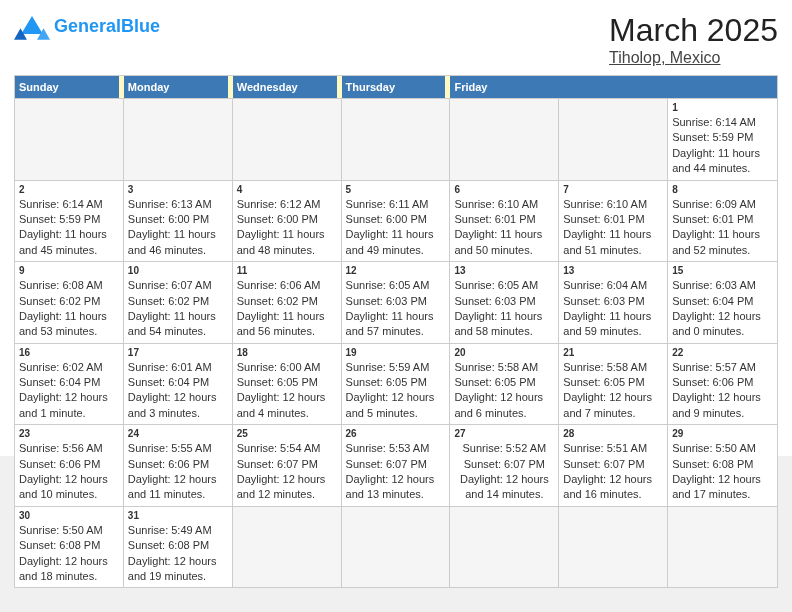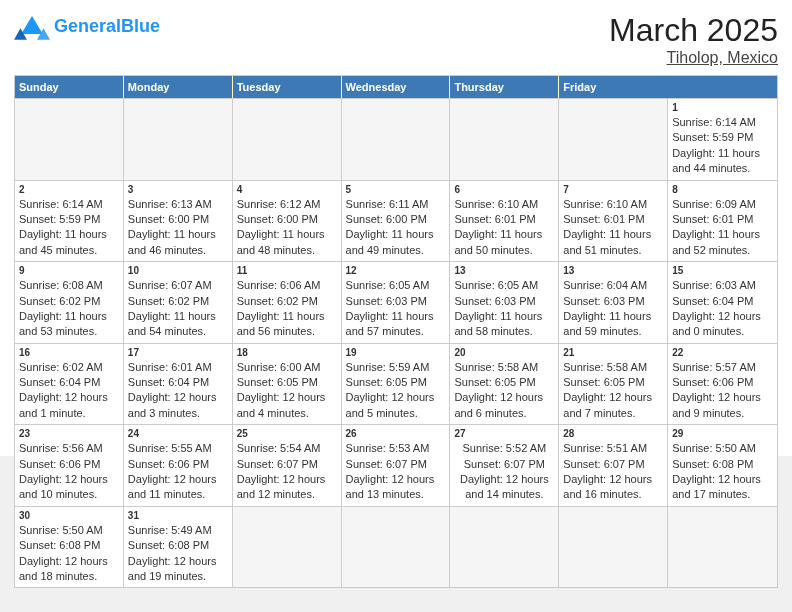--- a/index.html
+++ b/index.html
@@ -33,21 +33,20 @@
       font-size: 18px;
       color: #333;
       line-height: 1;
     }
     .logo-text span { color: #2196F3; font-weight: bold; }
     .logo-icon {
       width: 36px;
       height: 28px;
     }
     .title-block {
-      text-align: right;
     }
     .main-title {
       font-size: 32px;
       font-weight: normal;
       color: #222;
     }
     .subtitle {
       font-size: 16px;
       color: #444;
       text-decoration: underline;
@@ -61,21 +60,21 @@
     .cal-header {
       display: grid;
       grid-template-columns: repeat(7, 1fr);
       background: #3d7ab5;
     }
     .cal-header-cell {
       color: white;
       font-size: 11px;
       font-weight: bold;
       padding: 5px 4px;
-      border-right: 1px solid #fef9c3;
+      border-right: 5px solid #fef9c3;
       text-align: left;
     }
     .cal-header-cell:last-child { border-right: none; }
     .cal-body {
       flex: 1;
       display: grid;
       grid-template-rows: repeat(6, 1fr);
     }
     .cal-row {
       display: grid;
@@ -122,21 +121,20 @@
     <div class="title-block">
       <div class="main-title">March 2025</div>
       <div class="subtitle">Tiholop, Mexico</div>
     </div>
   </div>
 
   <div class="calendar">
     <div class="cal-header" id="cal-header">
         <div class="cal-header-cell">Sunday</div>
         <div class="cal-header-cell">Monday</div>
-        <div class="cal-header-cell">Tuesday</div>
         <div class="cal-header-cell">Wednesday</div>
         <div class="cal-header-cell">Thursday</div>
         <div class="cal-header-cell">Friday</div>
       </div>
     <div class="cal-body" id="cal-body">
         <div class="cal-row">
           <div class="cal-cell empty"></div>
           <div class="cal-cell empty"></div>
           <div class="cal-cell empty"></div>
           <div class="cal-cell empty"></div>

